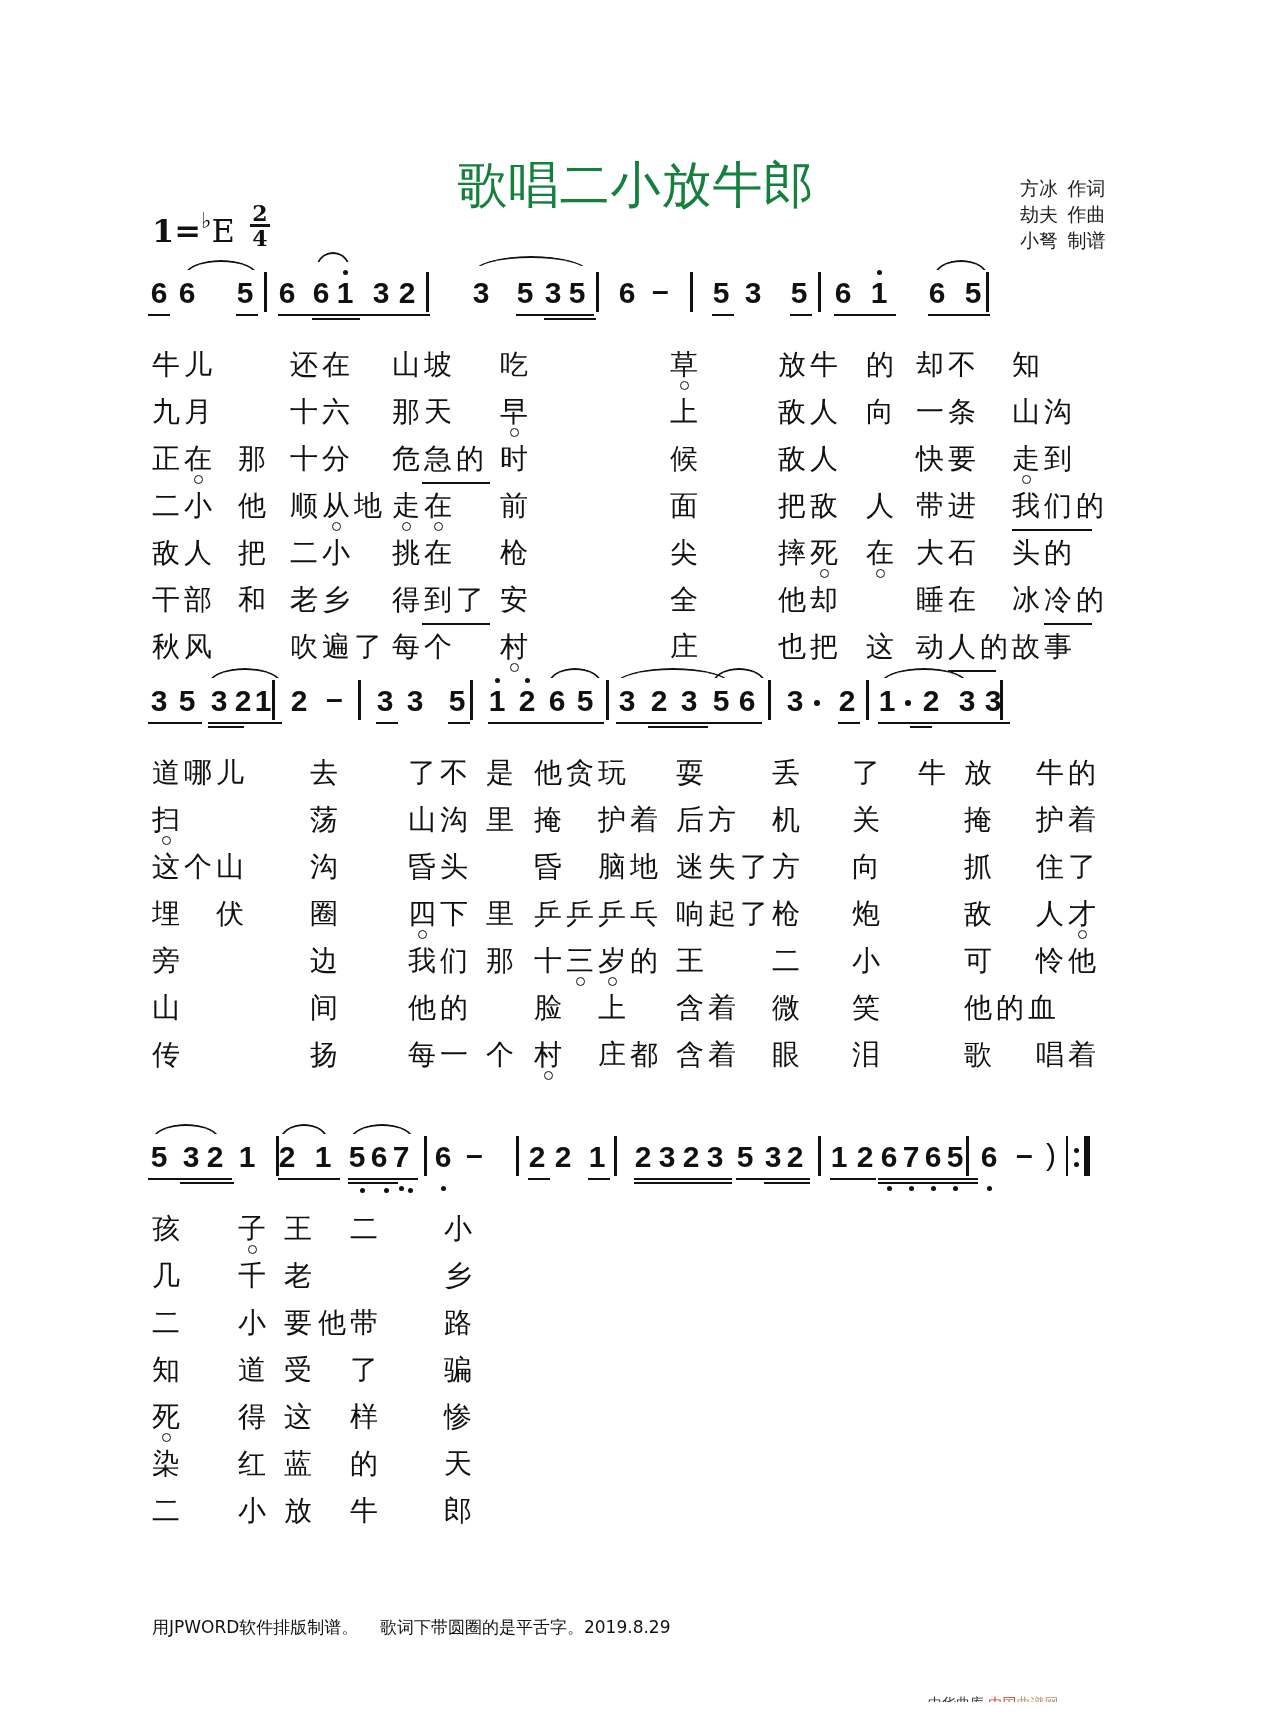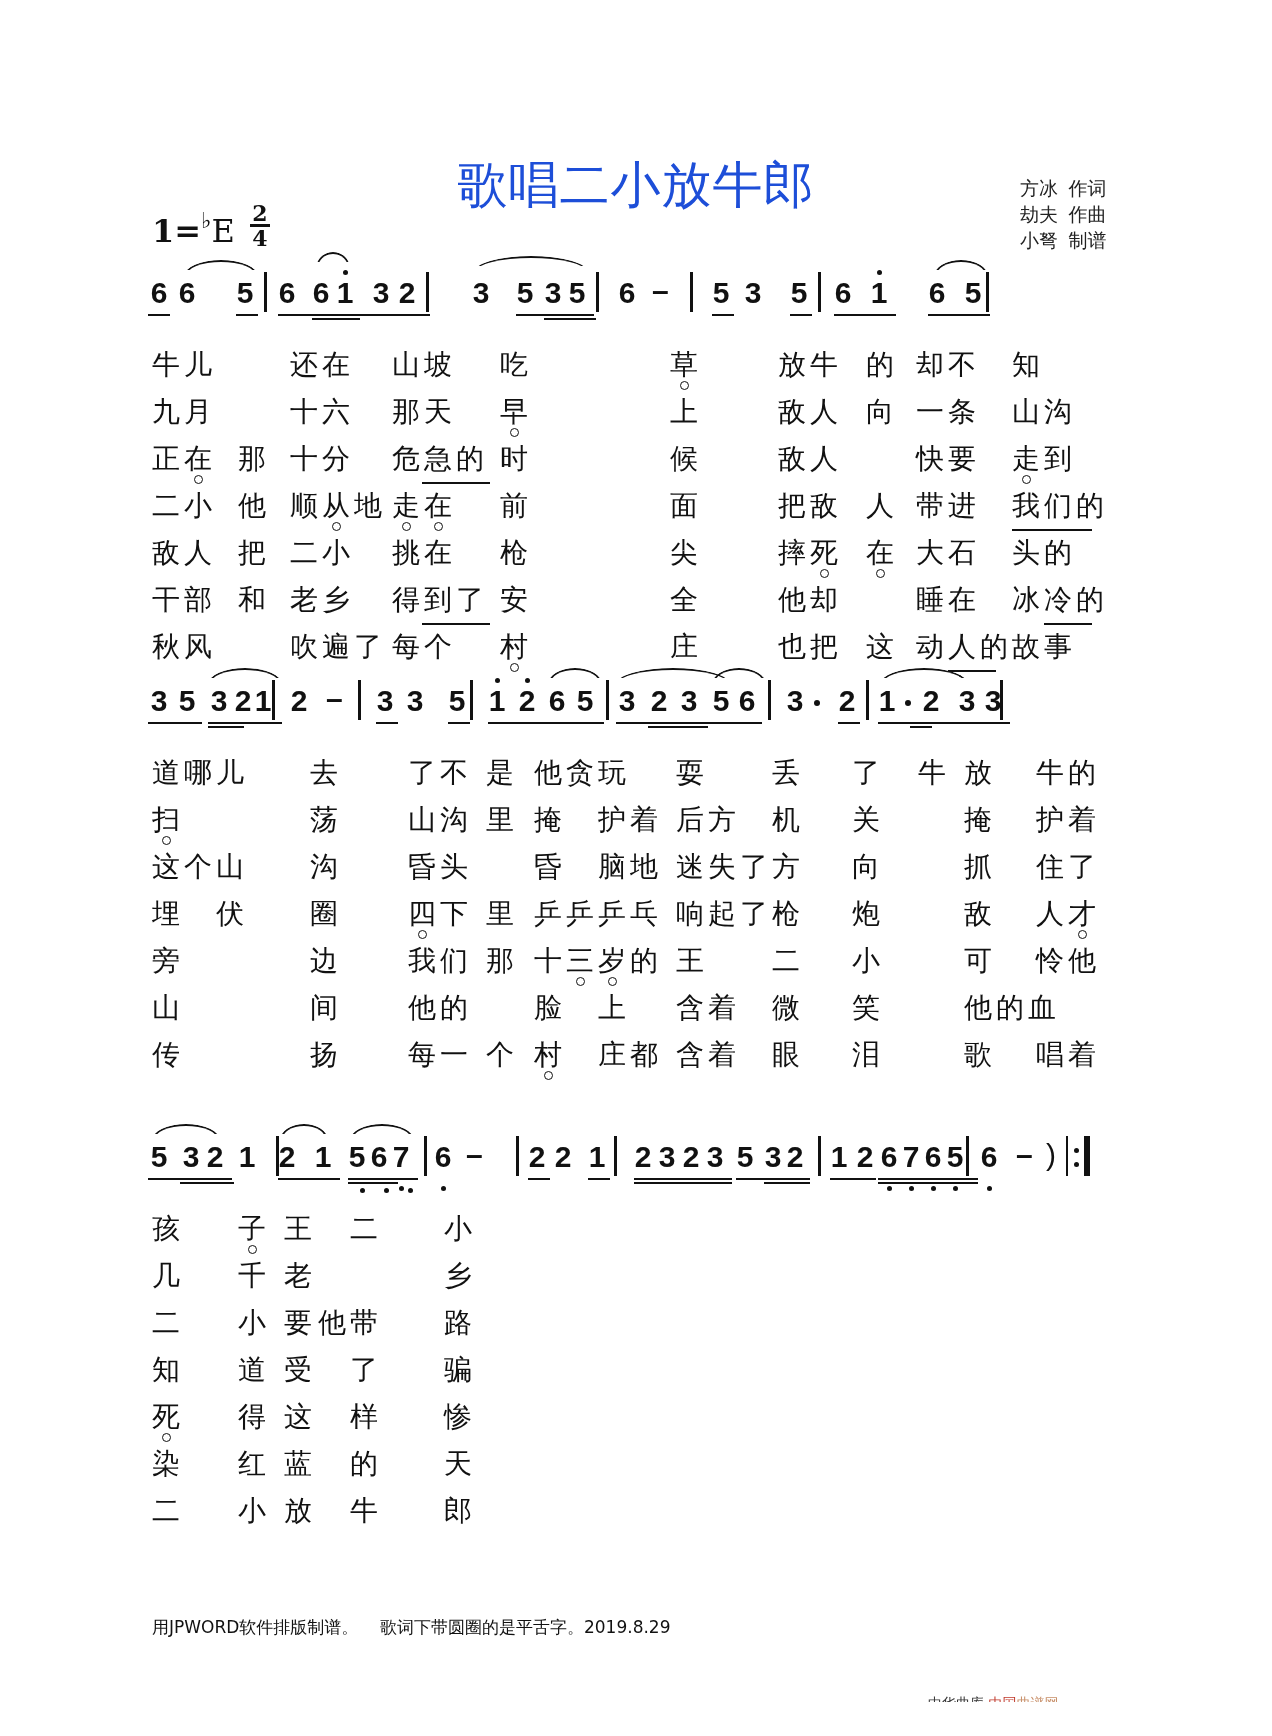--- a/index.html
+++ b/index.html
@@ -1,22 +1,22 @@
 <!DOCTYPE html>
 <html><head>
 <meta charset="utf-8">
 <style>
   html, body { margin: 0; padding: 0; background: #ffffff; }
   body { width: 1272px; height: 1736px; position: relative; overflow: hidden;
          font-family: "DejaVu Sans", sans-serif; color: #111; }
   .abs { position: absolute; }
   .title { left: 0; width: 1272px; top: 152px; text-align: center; font-size: 50px;
-           font-family: Liberation Sans, sans-serif; letter-spacing: 1px; color: #1d4ed8; }
+           font-family: Liberation Sans, sans-serif; letter-spacing: 1px; color: #15803d; }
   .credits { left: 1020px; top: 176px; font-size: 19px; line-height: 26px;
-             font-family: Liberation Sans, sans-serif; color: #222; }
+             font-family: Liberation Serif, serif; color: #222; }
   .credits div { white-space: pre; }
   .key { left: 152px; top: 208px; font-size: 32px; font-weight: bold;
          font-family: "DejaVu Serif", serif; }
   .key .flat { font-size: 22px; vertical-align: 14px; font-weight: normal; }
   .key .E { font-weight: normal; }
   .timesig { left: 250px; top: 203px; font-size: 22px; font-weight: bold; line-height: 20px;
              font-family: "DejaVu Serif", serif; text-align: center; width: 20px; }
   .timesig .bar { border-top: 3px solid #111; margin: 1px 0; }
 
   .staff { position: absolute; left: 0; width: 1272px; height: 70px; }

